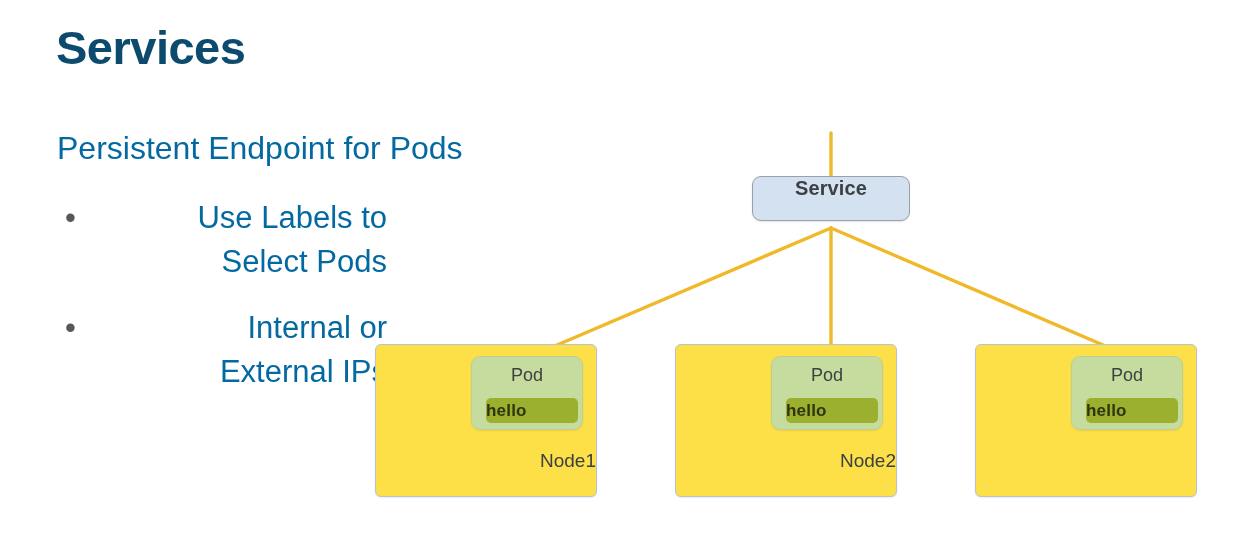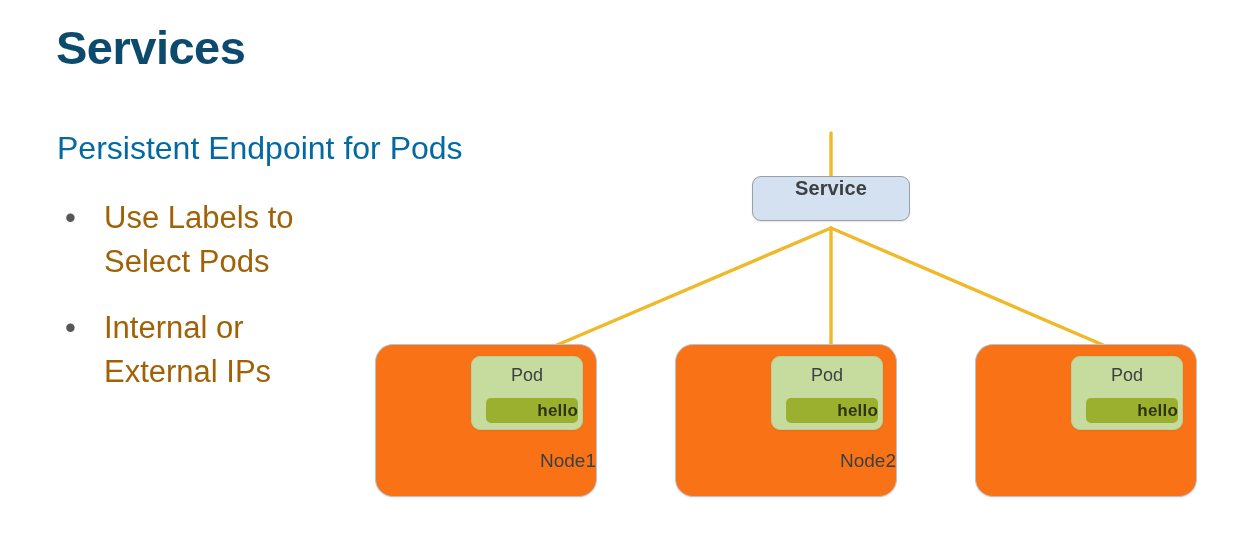--- a/index.html
+++ b/index.html
@@ -60,25 +60,25 @@
   .bullet-dot {
     position: absolute;
     left: 8px;
     top: 0;
     font-size: 31px;
     line-height: 44px;
     color: #555759;
   }
   .bullet-text {
     display: block;
-    margin-left: 47px;
     font-size: 31px;
     line-height: 44px;
-    color: #a16207;
+    color: #0369a1;
     white-space: pre-line;
+    text-align: right;
   }
 
   
   .diagram {
     position: absolute;
     left: 0;
     top: 0;
     width: 1246px;
     height: 538px;
   }
@@ -112,23 +112,23 @@
     color: #3c4043;
     letter-spacing: 0.1px;
   }
 
   .node-box {
     position: absolute;
     top: 344px;
     width: 222px;
     height: 153px;
     box-sizing: border-box;
-    background: #f97316;
+    background: #fde047;
     border: 1px solid #b6c3d1;
-    border-radius: 18px;
+    border-radius: 6px;
     box-shadow: 0 1px 2px rgba(0,0,0,0.08);
     text-decoration: underline;
   }
   .node-1 { left: 375px; }
   .node-2 { left: 675px; }
   .node-3 { left: 975px; }
 
   .node-label {
     position: absolute;
     left: 0;
@@ -163,21 +163,21 @@
   .pod-badge {
     position: absolute;
     left: 14px;
     right: 4px;
     bottom: 6px;
     height: 25px;
     background: #9bb02f;
     border-radius: 5px;
     display: flex;
     align-items: center;
-    justify-content: flex-end;
+    justify-content: flex-start;
   }
   .pod-badge-label {
     font-size: 17px;
     font-weight: bold;
     color: #30330f;
     letter-spacing: 0.2px;
   }
 </style>
 </head>
 <body>

